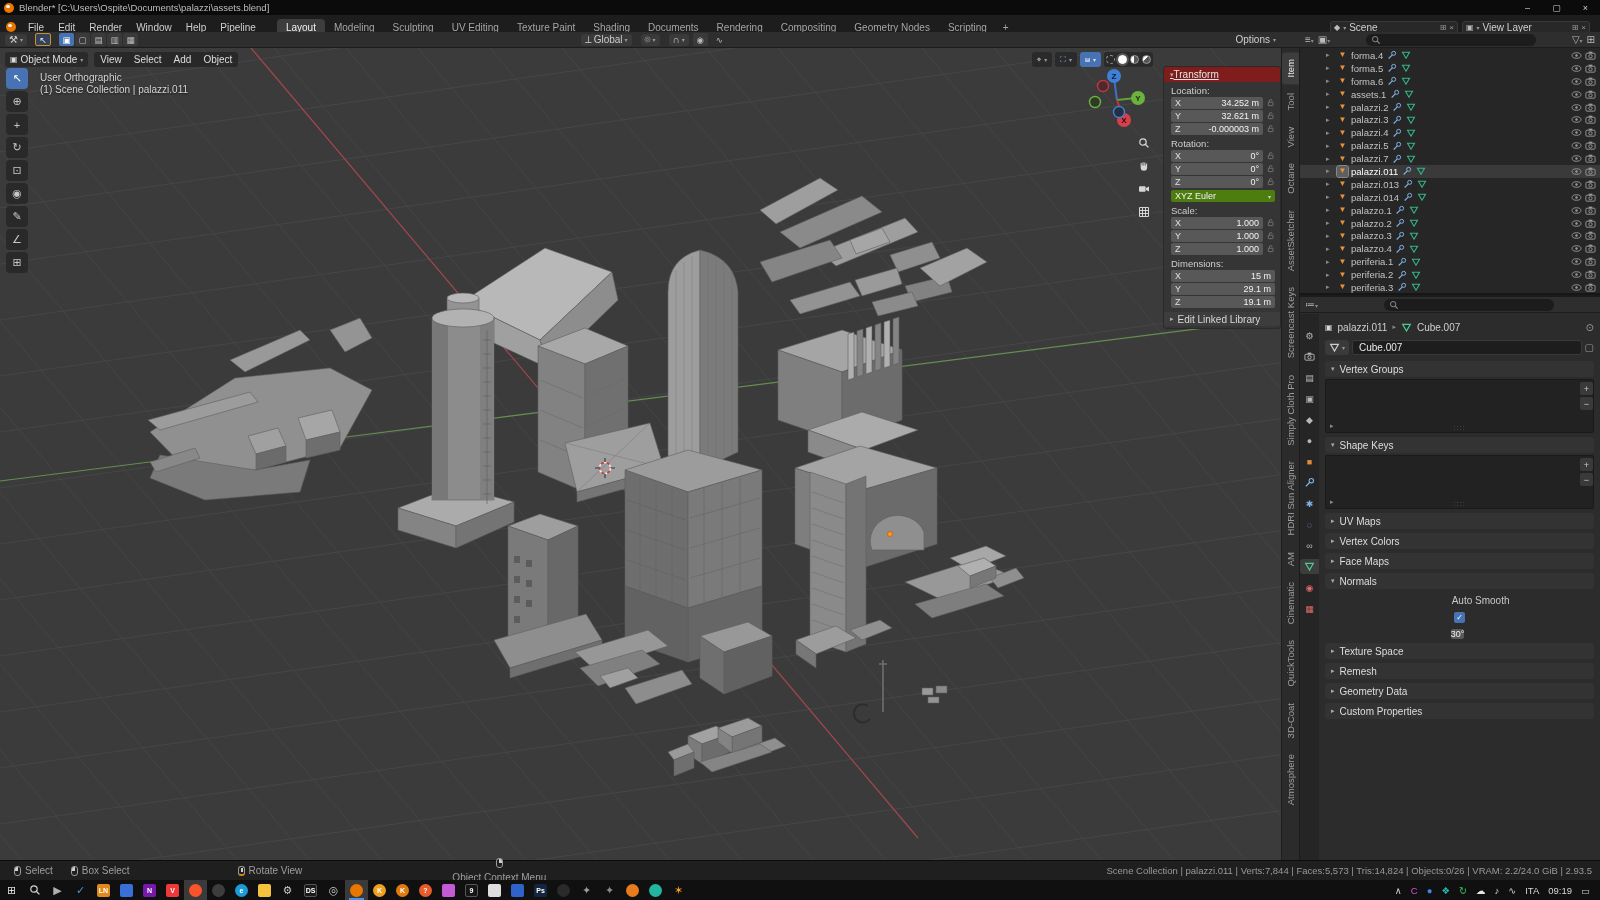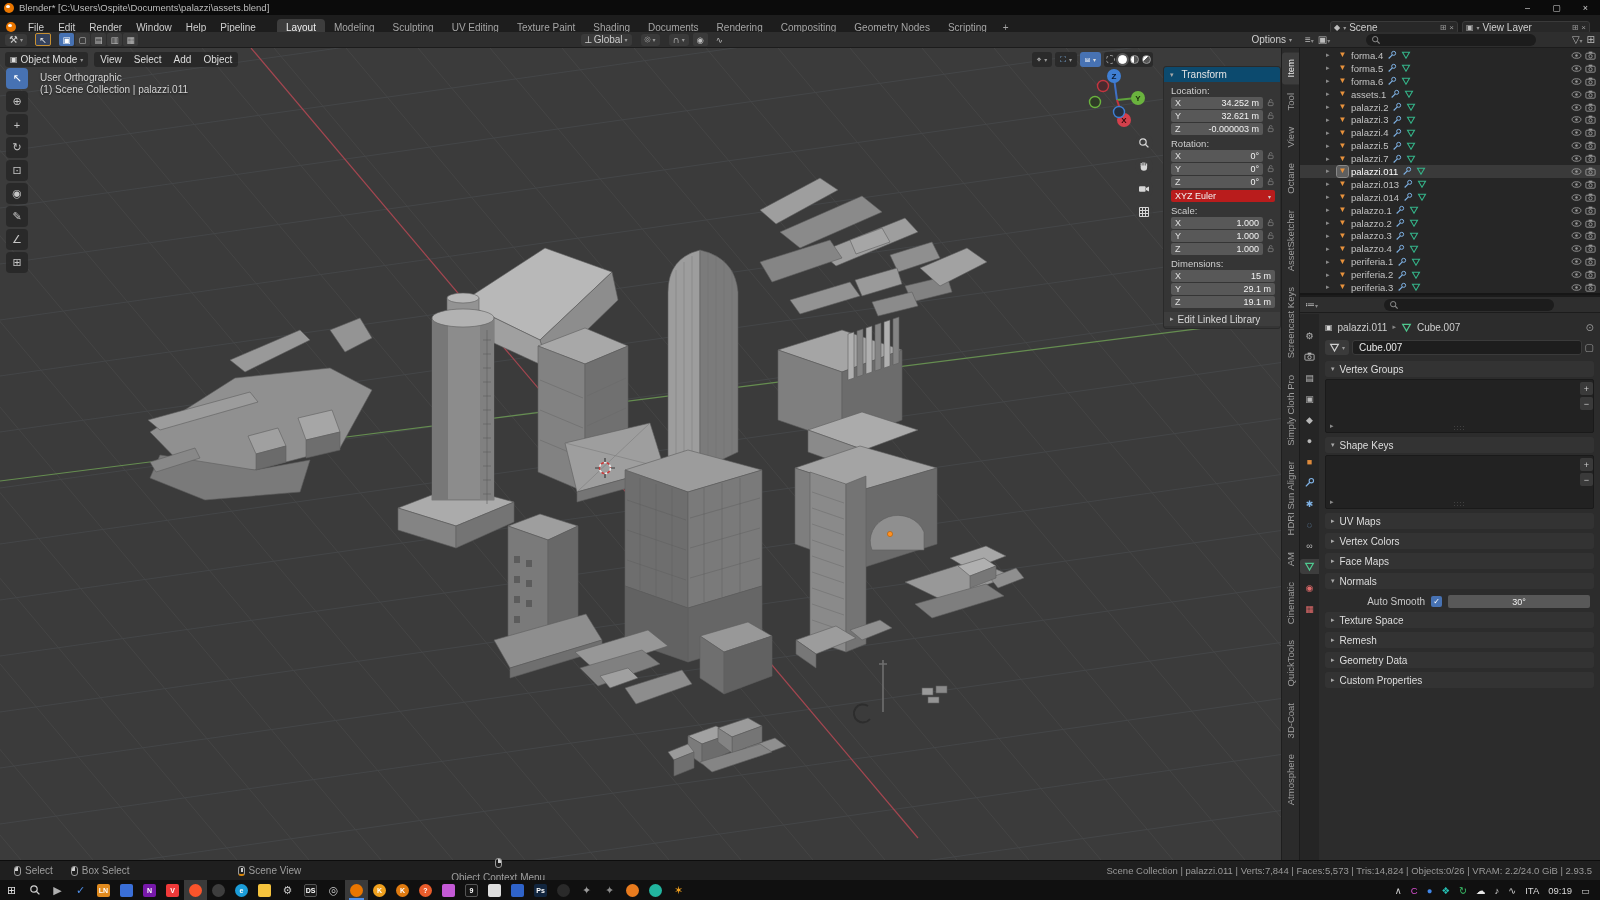--- a/index.html
+++ b/index.html
@@ -28,21 +28,21 @@
   .mini-btn{color:#9a9a9a;font-size:8px;}
 
   
   #toolsettings{position:absolute;left:0;top:32px;width:1600px;height:16px;background:#2e2e2e;border-bottom:1px solid #1c1c1c;display:flex;align-items:center;}
   .ts-pill{display:flex;align-items:center;background:#3a3a3a;border-radius:3px;height:12px;padding:0 4px;gap:2px;margin-left:5px;color:#ccc;}
   .ts-tool{width:16px;height:13px;border:1px solid #c79032;border-radius:2px;background:#35425c;color:#e8e8e8;display:flex;align-items:center;justify-content:center;font-size:9px;margin-left:8px;}
   .ts-group{display:flex;gap:1px;margin-left:8px;}
   .ts-ico{width:15px;height:13px;background:#3a3a3a;border-radius:2px;display:flex;align-items:center;justify-content:center;font-size:8.5px;color:#bdbdbd;}
   .ts-ico.on{background:#4772b3;color:#fff;}
   #ts-center{position:absolute;left:576px;display:flex;align-items:center;gap:4px;}
-  #ts-options{position:absolute;right:308px;display:flex;align-items:center;gap:3px;color:#cfcfcf;}
+  #ts-options{position:absolute;right:324px;display:flex;align-items:center;gap:3px;color:#cfcfcf;}
 
   
   #viewport{position:absolute;left:0;top:48px;width:1299px;height:812px;background:#3b3b3b;overflow:hidden;}
   #vp-svg{position:absolute;left:0;top:0;}
   #vp-header{position:absolute;left:5px;top:4px;display:flex;align-items:center;gap:6px;}
   .vp-pill{display:flex;align-items:center;gap:3px;background:#2a2a2a;border-radius:3px;height:15px;padding:0 5px;color:#ddd;}
   #vp-menus{display:flex;background:rgba(25,25,25,.55);border-radius:3px;height:15px;align-items:center;}
   #vp-menus span{padding:0 6px;color:#ddd;}
   #vp-overlay{position:absolute;left:40px;top:24px;color:#d4d4d4;font-size:10px;text-shadow:0 1px 2px rgba(0,0,0,.6);line-height:12px;}
   #vp-toolbar{position:absolute;left:6px;top:20px;display:flex;flex-direction:column;gap:2px;}
@@ -57,26 +57,26 @@
   .vp-pill .blue{color:#7fb2e5;}
   .vp-pill.bluebg{background:#4772b3;color:#fff;}
 
   
   #gizmo{position:absolute;right:150px;top:18px;width:64px;height:64px;}
   #nav-icons{position:absolute;right:146px;top:86px;display:flex;flex-direction:column;gap:5px;align-items:center;}
   .nav-ico{width:18px;height:18px;border-radius:50%;background:rgba(60,60,60,.55);display:flex;align-items:center;justify-content:center;color:#d6d6d6;}
 
   
   #npanel{position:absolute;right:18px;top:18px;width:118px;background:#353535;border:1px solid #2a2a2a;border-radius:3px;padding-bottom:2px;}
-  .np-title{display:flex;align-items:center;gap:8px;background:#0c4a6e;height:15px;padding:0 6px;color:#e4e4e4;border-radius:3px 3px 0 0;font-size:10px;}
+  .np-title{display:flex;align-items:center;gap:0;background:#7f1d1d;height:15px;padding:0 6px;color:#e4e4e4;border-radius:3px 3px 0 0;font-size:10px;text-decoration:underline;}
   .np-label{color:#cfcfcf;margin:3px 7px 1px;font-size:9.5px;}
   .f-row{display:flex;align-items:center;gap:3px;margin:1px 5px 1px 7px;}
   .f-field{flex:1;background:#585858;border-radius:2px;height:12px;display:flex;justify-content:space-between;align-items:center;padding:0 4px;font-size:9px;color:#f2f2f2;}
   .f-field .ax{color:#e0e0e0;}
-  .euler{margin:2px 5px 2px 7px;background:#b91c1c;border-radius:2px;height:12px;display:flex;justify-content:space-between;align-items:center;padding:0 4px;font-size:9px;color:#f2f2f2;}
+  .euler{margin:2px 5px 2px 7px;background:#4d7c0f;border-radius:2px;height:12px;display:flex;justify-content:space-between;align-items:center;padding:0 4px;font-size:9px;color:#f2f2f2;}
   .np-sub{display:flex;align-items:center;gap:4px;background:#3d3d3d;height:14px;margin-top:4px;padding:0 6px;color:#d8d8d8;}
   .lock{flex:none;opacity:.8;}
 
   
   #sidetabs{position:absolute;right:0;top:0;width:18px;height:812px;background:#2b2b2b;border-left:1px solid #1e1e1e;display:flex;flex-direction:column;align-items:center;padding-top:4px;gap:2px;}
   .side-tab{writing-mode:vertical-rl;transform:rotate(180deg);font-size:9.5px;color:#9f9f9f;padding:7px 1px;border-radius:0 3px 3px 0;line-height:15px;}
   .side-tab.active{background:#3d3d3d;color:#e8e8e8;}
 
   
   #outliner{position:absolute;left:1300px;top:32px;width:300px;height:263px;background:#262626;border-bottom:2px solid #161616;}
@@ -102,21 +102,21 @@
   #breadcrumb{display:flex;align-items:center;gap:5px;color:#cfcfcf;height:18px;}
   #namefield{display:flex;align-items:center;gap:3px;margin:4px 0 6px;}
   .nf-pill{display:flex;align-items:center;gap:2px;background:#3a3a3a;border-radius:3px;height:15px;padding:0 4px;}
   .nf-input{flex:1;background:#1d1d1d;border:1px solid #3a3a3a;border-radius:3px;height:15px;display:flex;align-items:center;padding:0 6px;color:#e8e8e8;}
   .pp-head{display:flex;align-items:center;gap:5px;background:#333333;border-radius:3px;height:16px;padding:0 6px;margin-top:4px;color:#dedede;}
   .pp-box{position:relative;background:#222;border:1px solid #1a1a1a;border-radius:2px;height:54px;margin-top:2px;}
   .pp-box .grip{position:absolute;bottom:1px;left:50%;transform:translateX(-50%);color:#5d5d5d;font-size:7px;letter-spacing:1px;}
   .pp-box .bexp{position:absolute;bottom:2px;left:4px;color:#8a8a8a;font-size:7px;}
   .pp-col{position:absolute;right:-0px;top:2px;display:flex;flex-direction:column;gap:2px;}
   .pp-col span{width:13px;height:13px;background:#3a3a3a;border-radius:2px;color:#ccc;display:flex;align-items:center;justify-content:center;font-size:9px;}
-  .normals-row{display:flex;align-items:center;gap:6px;margin:6px 0 2px 0;}
+  .normals-row{display:flex;align-items:center;gap:6px;margin:6px 0 2px 0;flex-direction:column;}
   .normals-row .lbl{width:100px;text-align:right;color:#c8c8c8;}
   .chk{width:11px;height:11px;background:#4772b3;border-radius:2px;color:#fff;font-size:8px;display:flex;align-items:center;justify-content:center;}
   .val-field{flex:1;background:#585858;border-radius:2px;height:13px;display:flex;align-items:center;justify-content:center;color:#f0f0f0;font-size:9px;margin-right:4px;}
 
   
   #statusbar{position:absolute;left:0;top:860px;width:1600px;height:20px;background:#1f1f1f;border-top:1px solid #0d0d0d;display:flex;align-items:center;color:#9e9e9e;}
   .hint{display:flex;align-items:center;gap:4px;}
   .hint:nth-child(1){margin-left:14px;}
   .hint:nth-child(2){margin-left:18px;}
   .hint:nth-child(3){margin-left:108px;}
@@ -1375,21 +1375,21 @@
         <div class="hint">
           <span class="mouse l"></span>
           <span>Select</span>
         </div>
         <div class="hint">
           <span class="mouse l"></span>
           <span>Box Select</span>
         </div>
         <div class="hint">
           <span class="mouse m"></span>
-          <span>Scene View</span>
+          <span>Rotate View</span>
         </div>
         <div class="hint">
           <span class="mouse r"></span>
           <span>Object Context Menu</span>
         </div>
       </div>
     <div id="sb-stats">Scene Collection | palazzi.011 | Verts:7,844 | Faces:5,573 | Tris:14,824 | Objects:0/26 | VRAM: 2.2/24.0 GiB | 2.93.5</div>
   </div>
 
   <div id="taskbar">

